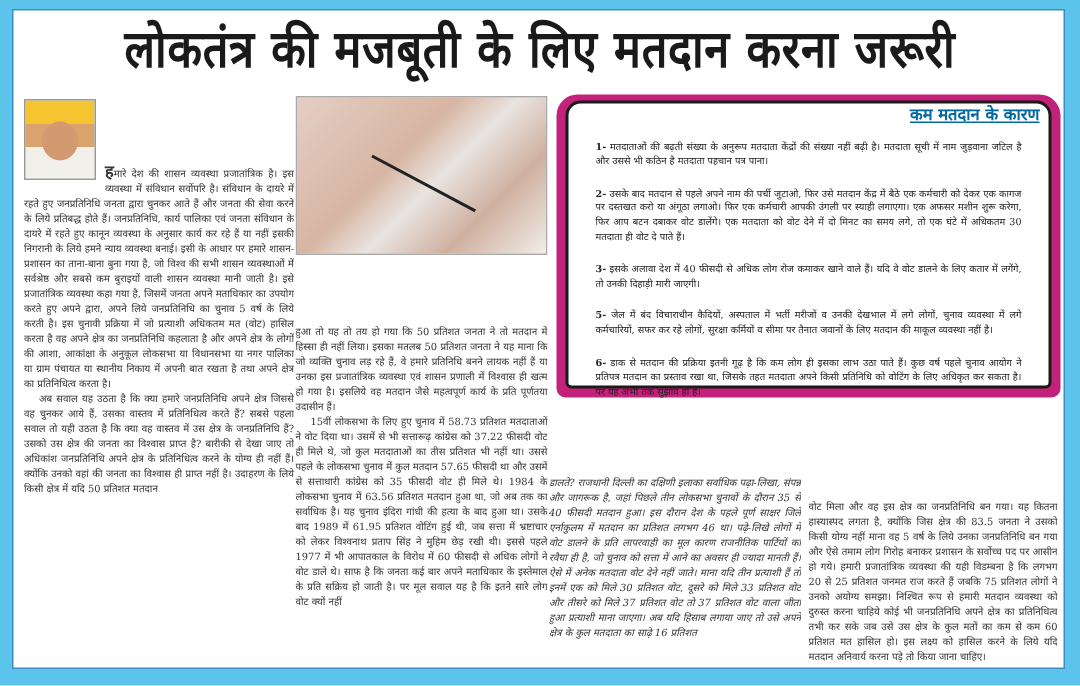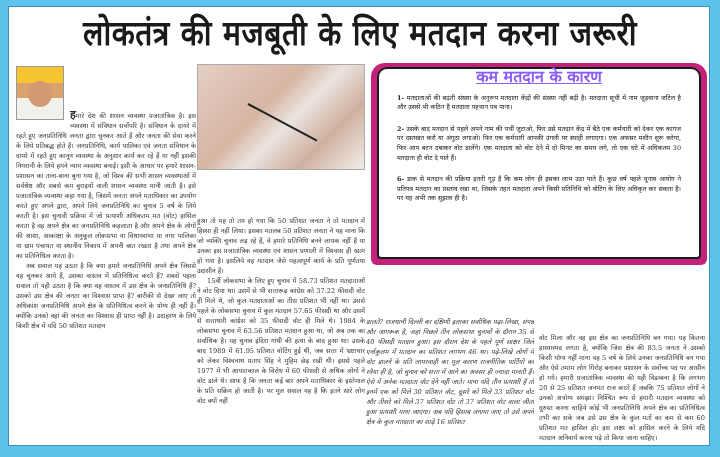--- a/index.html
+++ b/index.html
@@ -12,21 +12,21 @@
   .col p.noind { text-indent:0;margin-top:46px; }
   .c1 { left:7px; top:57px; width:180px; height:380px; overflow:hidden; }
   .portrait { float:left; width:46px; height:52px; margin:2px 6px 2px 0; background:linear-gradient(#f5c531 0 30%, #d9a36e 30% 60%, #f2f0ea 60% 100%); border:1px solid #999; position:relative; }
   .portrait::after { content:""; position:absolute; left:11px; top:14px; width:24px; height:26px; border-radius:50%; background:#d39a72; }
   .dropcap { font-weight:bold; font-size:11px; }
   .c2 { left:188px; top:57px; width:168px; height:380px; overflow:hidden; }
   .photo { width:166px; height:104px; margin-bottom:4px; background:linear-gradient(135deg,#e4cfc4 0%,#d7b5a3 40%,#e9e4e0 55%,#cfb09f 75%,#f1ede9 100%); border:1px solid #aaa; position:relative; }
   .photo .ink { position:absolute; left:50px; top:38px; width:78px; height:2px; background:#222; transform:rotate(28deg); transform-origin:left center; }
   .box-shadow { position:absolute; left:362px; top:56px; width:336px; height:202px; background:#c2227a; border-radius:14px 14px 6px 6px; }
   .box { position:absolute; left:368px; top:60px; width:324px; height:192px; background:#ffffff; border:2px solid #1a1a1a; border-radius:10px 10px 4px 4px; box-sizing:border-box; padding:3px 6px; font-family:"DejaVu Serif", serif; font-size:6.4px; line-height:9.6px; color:#222; }
-  .box h2 { margin:0 0 2px 0; text-align:center; font-family:"DejaVu Sans", sans-serif; font-size:16px; font-weight:bold; text-decoration:underline; color:#8b5cf6; }
+  .box h2 { margin:0 0 2px 0; text-align:right; font-family:"DejaVu Sans", sans-serif; font-size:11px; font-weight:bold; text-decoration:underline; color:#0369a1; }
   .box p { margin:12px; text-align:justify; }
   .box .num { font-weight:bold; }
   .c3 { left:357px; top:264px; width:168px; height:174px; overflow:hidden;font-style:italic; }
   .c4 { left:530px; top:280px; width:166px; height:174px; overflow:hidden; }
 </style>
 </head>
 <body>
 
 <div class="frame">
   <div class="inner">
@@ -45,20 +45,22 @@
         </div>
       <p class="noind">हुआ तो यह तो तय हो गया कि 50 प्रतिशत जनता ने तो मतदान में हिस्सा ही नहीं लिया। इसका मतलब 50 प्रतिशत जनता ने यह माना कि जो व्यक्ति चुनाव लड़ रहे हैं, वे हमारे प्रतिनिधि बनने लायक नहीं हैं या उनका इस प्रजातांत्रिक व्यवस्था एवं शासन प्रणाली में विश्वास ही खत्म हो गया है। इसलिये वह मतदान जैसे महत्वपूर्ण कार्य के प्रति पूर्णतया उदासीन हैं।</p>
       <p>15वीं लोकसभा के लिए हुए चुनाव में 58.73 प्रतिशत मतदाताओं ने वोट दिया था। उसमें से भी सत्तारूढ़ कांग्रेस को 37.22 फीसदी वोट ही मिले थे, जो कुल मतदाताओं का तीस प्रतिशत भी नहीं था। उससे पहले के लोकसभा चुनाव में कुल मतदान 57.65 फीसदी था और उसमें से सत्ताधारी कांग्रेस को 35 फीसदी वोट ही मिले थे। 1984 के लोकसभा चुनाव में 63.56 प्रतिशत मतदान हुआ था, जो अब तक का सर्वाधिक है। यह चुनाव इंदिरा गांधी की हत्या के बाद हुआ था। उसके बाद 1989 में 61.95 प्रतिशत वोटिंग हुई थी, जब सत्ता में भ्रष्टाचार को लेकर विश्वनाथ प्रताप सिंह ने मुहिम छेड़ रखी थी। इससे पहले 1977 में भी आपातकाल के विरोध में 60 फीसदी से अधिक लोगों ने वोट डाले थे। साफ है कि जनता कई बार अपने मताधिकार के इस्तेमाल के प्रति सक्रिय हो जाती है। पर मूल सवाल यह है कि इतने सारे लोग वोट क्यों नहीं</p>
     </div>
 
     <div class="box-shadow"></div>
     <div class="box">
       <h2>कम मतदान के कारण</h2>
       <p><span class="num">1-</span> <span>मतदाताओं की बढ़ती संख्या के अनुरूप मतदाता केंद्रों की संख्या नहीं बढ़ी है। मतदाता सूची में नाम जुड़वाना जटिल है और उससे भी कठिन है मतदाता पहचान पत्र पाना।</span></p>
       <p><span class="num">2-</span> <span>उसके बाद मतदान से पहले अपने नाम की पर्ची जुटाओ, फिर उसे मतदान केंद्र में बैठे एक कर्मचारी को देकर एक कागज पर दस्तखत करो या अंगूठा लगाओ। फिर एक कर्मचारी आपकी उंगली पर स्याही लगाएगा। एक अफसर मशीन शुरू करेगा, फिर आप बटन दबाकर वोट डालेंगे। एक मतदाता को वोट देने में दो मिनट का समय लगे, तो एक घंटे में अधिकतम 30 मतदाता ही वोट दे पाते हैं।</span></p>
+      <p><span class="num">3-</span> <span>इसके अलावा देश में 40 फीसदी से अधिक लोग रोज कमाकर खाने वाले हैं। यदि वे वोट डालने के लिए कतार में लगेंगे, तो उनकी दिहाड़ी मारी जाएगी।</span></p>
+      <p><span class="num">5-</span> <span>जेल में बंद विचाराधीन कैदियों, अस्पताल में भर्ती मरीजों व उनकी देखभाल में लगे लोगों, चुनाव व्यवस्था में लगे कर्मचारियों, सफर कर रहे लोगों, सुरक्षा कर्मियों व सीमा पर तैनात जवानों के लिए मतदान की माकूल व्यवस्था नहीं है।</span></p>
       <p><span class="num">6-</span> <span>डाक से मतदान की प्रक्रिया इतनी गूढ़ है कि कम लोग ही इसका लाभ उठा पाते हैं। कुछ वर्ष पहले चुनाव आयोग ने प्रतिपत्र मतदान का प्रस्ताव रखा था, जिसके तहत मतदाता अपने किसी प्रतिनिधि को वोटिंग के लिए अधिकृत कर सकता है। पर यह अभी तक सुझाव ही है।</span></p>
     </div>
 
     <div class="col c3">
       <p class="noind">डालते? राजधानी दिल्ली का दक्षिणी इलाका सर्वाधिक पढ़ा-लिखा, संपन्न और जागरूक है, जहां पिछले तीन लोकसभा चुनावों के दौरान 35 से 40 फीसदी मतदान हुआ। इस दौरान देश के पहले पूर्ण साक्षर जिले एर्नाकुलम में मतदान का प्रतिशत लगभग 46 था। पढ़े-लिखे लोगों में वोट डालने के प्रति लापरवाही का मूल कारण राजनीतिक पार्टियों का रवैया ही है, जो चुनाव को सत्ता में आने का अवसर ही ज्यादा मानती हैं। ऐसे में अनेक मतदाता वोट देने नहीं जाते। माना यदि तीन प्रत्याशी हैं तो इनमें एक को मिले 30 प्रतिशत वोट, दूसरे को मिले 33 प्रतिशत वोट और तीसरे को मिले 37 प्रतिशत वोट तो 37 प्रतिशत वोट वाला जीता हुआ प्रत्याशी माना जाएगा। अब यदि हिसाब लगाया जाए तो उसे अपने क्षेत्र के कुल मतदाता का साढ़े 16 प्रतिशत</p>
     </div>
 
     <div class="col c4">
       <p class="noind">वोट मिला और वह इस क्षेत्र का जनप्रतिनिधि बन गया। यह कितना हास्यास्पद लगता है, क्योंकि जिस क्षेत्र की 83.5 जनता ने उसको किसी योग्य नहीं माना वह 5 वर्ष के लिये उनका जनप्रतिनिधि बन गया और ऐसे तमाम लोग गिरोह बनाकर प्रशासन के सर्वोच्च पद पर आसीन हो गये। हमारी प्रजातांत्रिक व्यवस्था की यही विडम्बना है कि लगभग 20 से 25 प्रतिशत जनमत राज करते हैं जबकि 75 प्रतिशत लोगों ने उनको अयोग्य समझा। निश्चित रूप से हमारी मतदान व्यवस्था को दुरुस्त करना चाहिये कोई भी जनप्रतिनिधि अपने क्षेत्र का प्रतिनिधित्व तभी कर सके जब उसे उस क्षेत्र के कुल मतों का कम से कम 60 प्रतिशत मत हासिल हो। इस लक्ष्य को हासिल करने के लिये यदि मतदान अनिवार्य करना पड़े तो किया जाना चाहिए।</p>
     </div>

